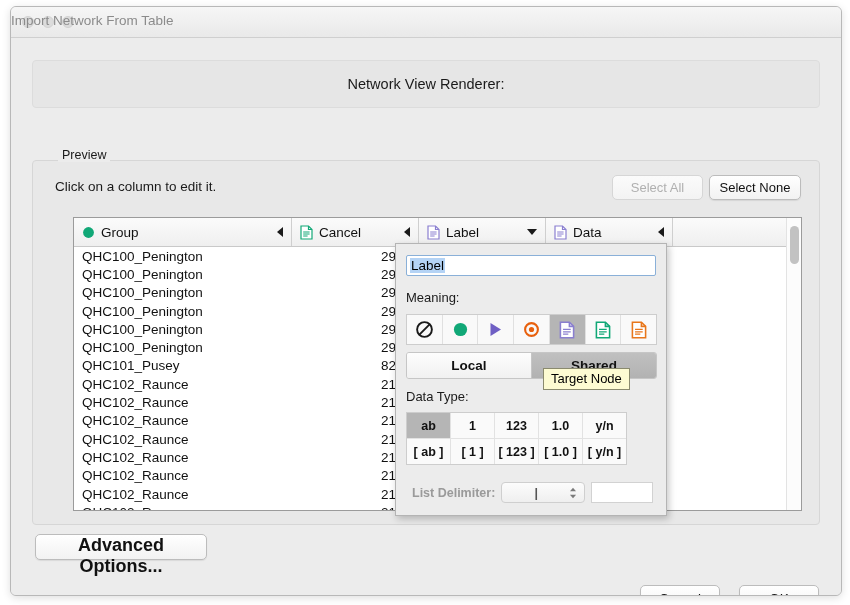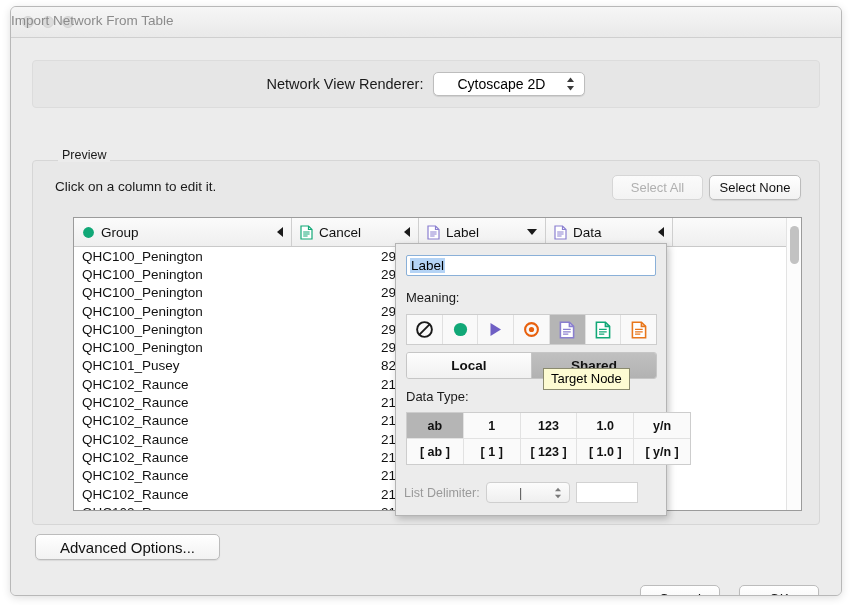--- a/index.html
+++ b/index.html
@@ -352,21 +352,21 @@
   .scope-btn.sel {
     background: linear-gradient(to bottom,#c0c0c0 0%, #b2b2b2 100%);
   }
   .scope-btn + .scope-btn { border-left: 1px solid #c6c6c6; }
 
   .dtype-lbl { left: 10px; top: 145px; }
 
   .dtype-grid {
     position: absolute;
     left: 10px; top: 168px;
-    width: 285px;
+    width: 221px;
     border: 1px solid #cdcdcd;
     background: #fafafa;
     box-sizing: border-box;
   }
   .dtype-row { display: flex; }
   .dtype-row:first-child { border-bottom: 1px solid #e2e2e2; }
   .dtype-cell {
     flex: 1;
     height: 25px;
     display: flex;
@@ -376,25 +376,26 @@
     font-weight: bold;
     color: #111;
     border-right: 1px solid #e2e2e2;
     box-sizing: border-box;
   }
   .dtype-cell:last-child { border-right: none; }
   .dtype-cell.sel { background: #b5b5b5; }
 
   .delim-row {
     position: absolute;
-    left: 8px; top: 238px;
+    left: 16px; top: 238px;
     width: 251px;
     display: flex;
     align-items: center;
     gap: 6px;
+    font-weight: bold;
   }
   .delim-lbl {
     font-size: 12.5px;
     color: #9a9a9a;
   }
   .delim-select {
     width: 84px; height: 21px;
     background: linear-gradient(to bottom,#fcfcfc 0%, #efefef 100%);
     border: 1px solid #cfcfcf;
     border-radius: 4px;
@@ -427,23 +428,24 @@
     padding: 2px 7px 3px 7px;
     z-index: 40;
     white-space: nowrap;
   }
 
   
   .adv-btn {
     position: absolute;
     left: 24px;
     top: 496px;
-    width: 185px;
+    width: 172px;
     height: 26px;
-    font-size: 15px;
+    font-size: 18px;
+    font-weight: bold;
   }
   .cancel-btn {
     position: absolute;
     left: 629px;
     top: 547px;
     width: 80px;
     height: 27px;
     font-size: 13.5px;
   }
   .ok-btn {
@@ -466,27 +468,20 @@
       <div class="dot"></div>
       <div class="dot"></div>
     </div>
     <div class="title-text">Import Network From Table</div>
   </div>
 
   <div class="win-body">
 
     <div class="renderer-box">
       <span class="renderer-label">Network View Renderer:</span>
-      <div class="popup-select">
-        <span class="val">Cytoscape 2D</span>
-        <svg class="chev-updown" viewBox="0 0 9 16">
-          <path d="M4.5 1.5 L8 6 L1 6 Z" fill="#3a3a3a"></path>
-          <path d="M4.5 14.5 L8 10 L1 10 Z" fill="#3a3a3a"></path>
-        </svg>
-      </div>
     </div>
 
     <div class="preview-label">Preview</div>
     <div class="preview-box">
 
       <div class="hint-row">
         <span class="hint-text">Click on a column to edit it.</span>
         <button class="btn disabled sel-all">Select All</button>
         <button class="btn sel-none">Select None</button>
       </div>

